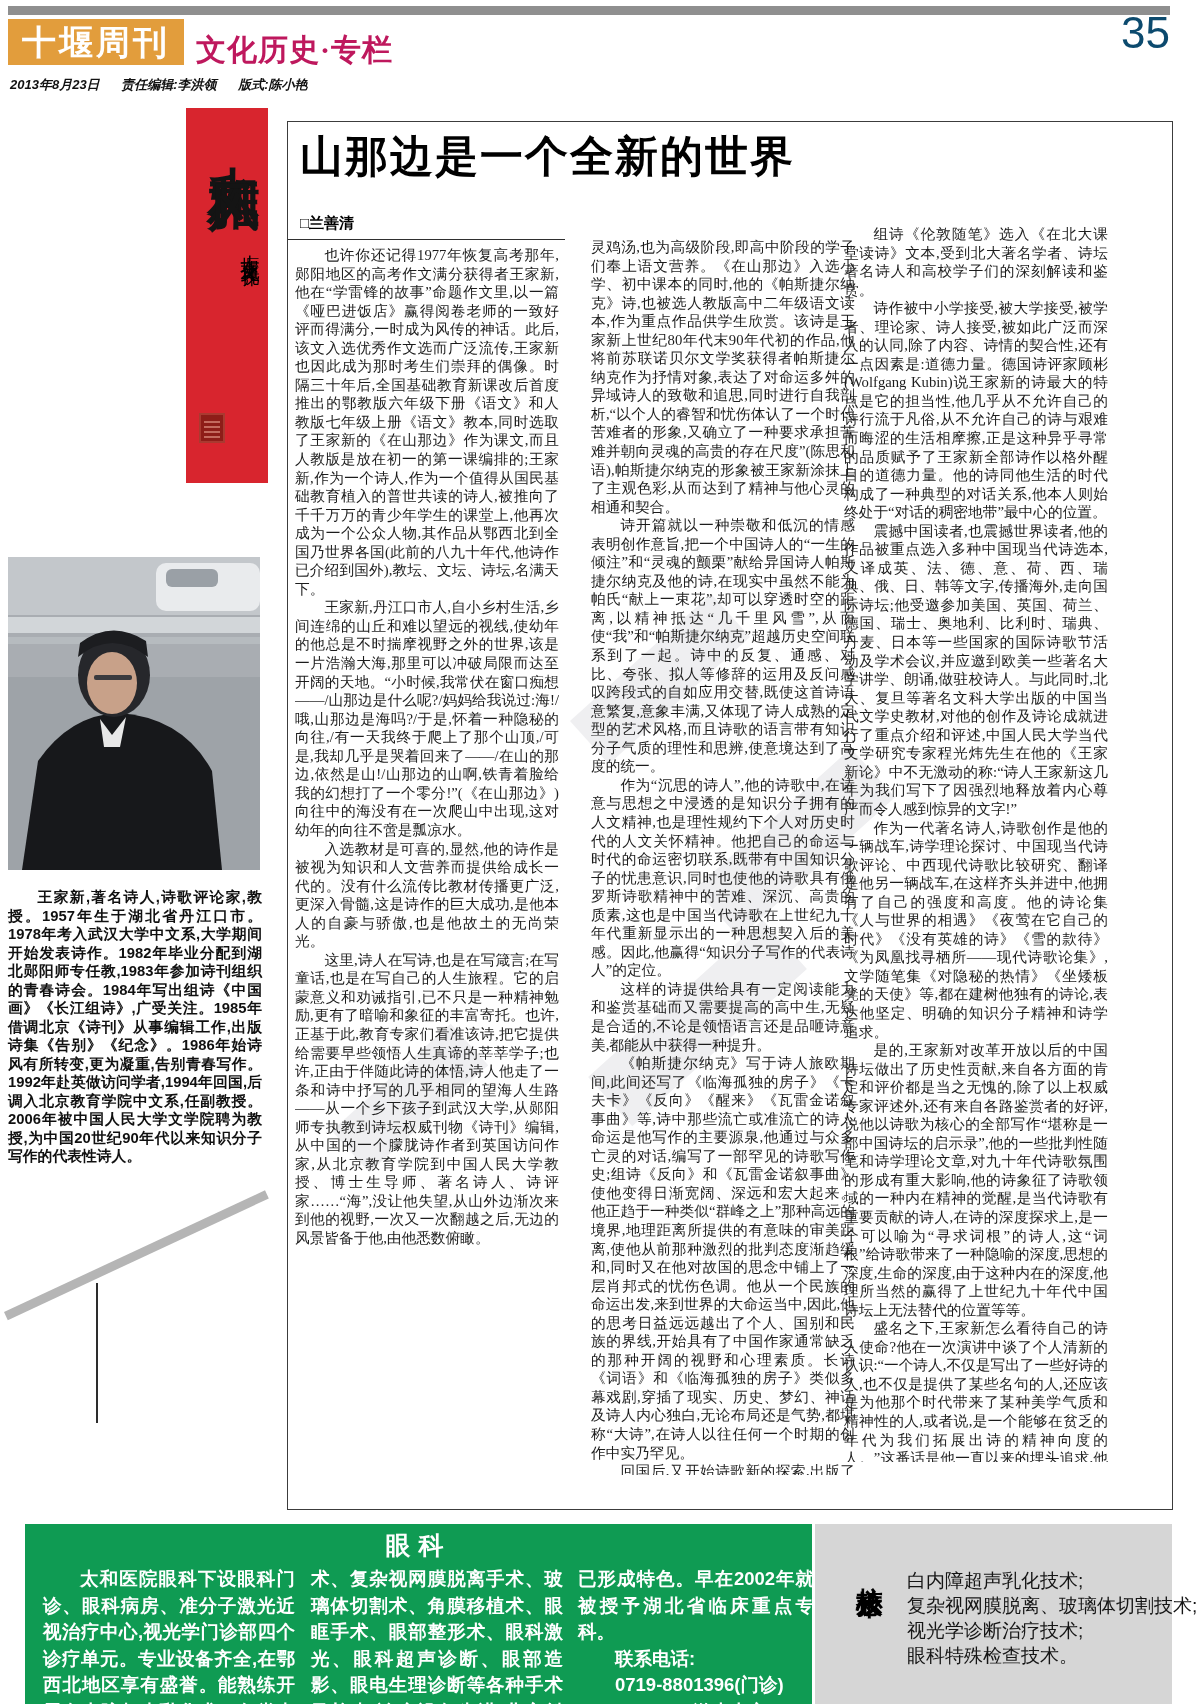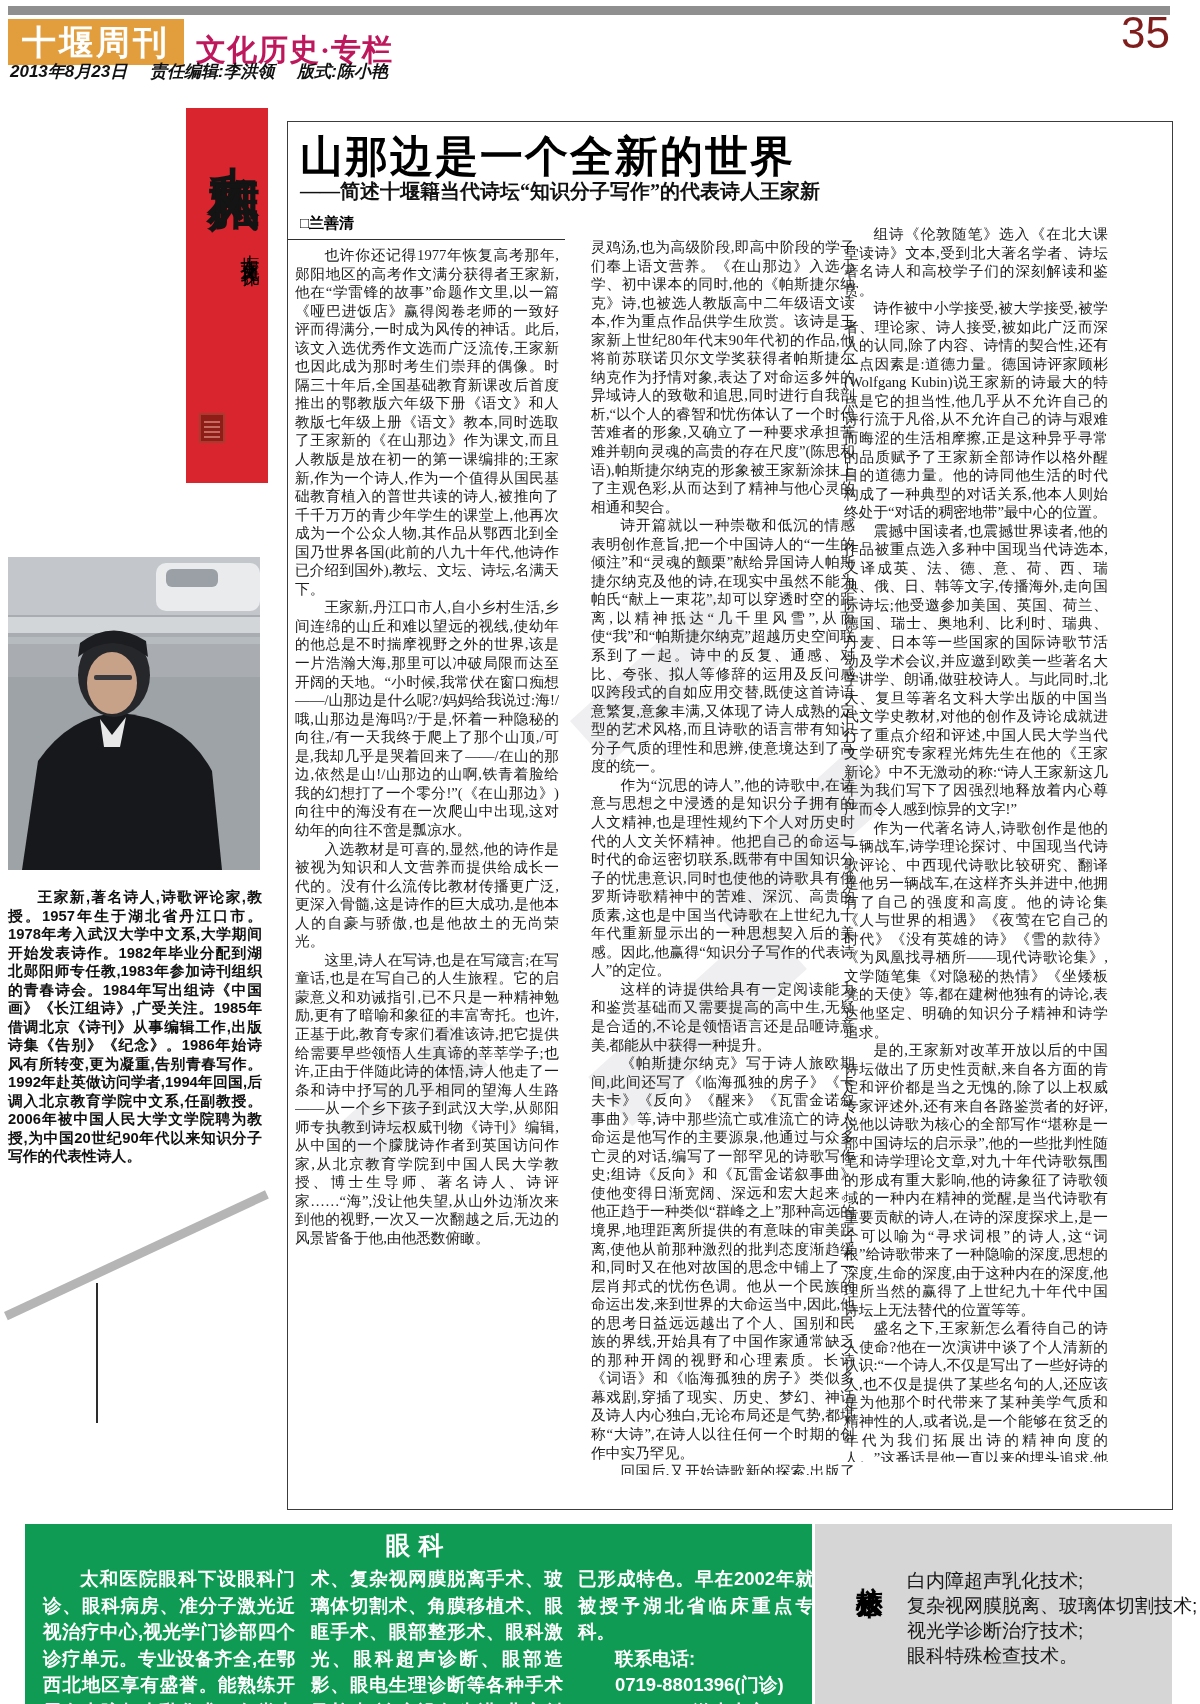--- a/index.html
+++ b/index.html
@@ -5,25 +5,25 @@
   html,body{margin:0;padding:0;background:#ffffff;}
   .page{position:relative;width:1200px;height:1704px;margin:0 auto;background:#fff;overflow:hidden;
         font-family:"Liberation Serif",serif;color:#1d1d1d;}
   
   .topbar{position:absolute;left:8px;top:6px;width:1162px;height:9px;background:#8f8f8f;}
   .masthead{position:absolute;left:8px;top:19px;width:176px;height:46px;background:#e29d3c;
             color:#fff;font-family:"Liberation Serif",serif;font-weight:bold;font-size:34px;
             letter-spacing:3px;text-align:center;line-height:47px;}
   .section-title{position:absolute;left:196px;top:30px;font-size:30px;font-weight:900;
                  font-family:"Liberation Serif",serif;letter-spacing:1px;color:#be185d;}
-  .dateline{position:absolute;left:10px;top:60px;font-size:17px;font-weight:bold;font-style:italic;
+  .dateline{position:absolute;left:10px;top:76px;font-size:13px;font-weight:bold;font-style:italic;
             font-family:"Liberation Sans",sans-serif;color:#111;}
   .dateline span{margin-right:18px;}
   .pagenum{position:absolute;right:30px;top:8px;font-family:"Liberation Sans",sans-serif;
-           font-size:44px;color:#7f1d1d;}
+           font-size:44px;color:#0c4a6e;}
   
   .banner{position:absolute;left:186px;top:108px;width:82px;height:375px;background:#d8252e;}
   .banner-title{position:absolute;left:12px;top:16px;height:270px;writing-mode:vertical-rl;
                 text-orientation:upright;font-family:"Liberation Serif",serif;font-weight:900;
                 font-size:52px;color:#141414;letter-spacing:6px;}
   .banner-sub{position:absolute;right:5px;bottom:34px;height:210px;writing-mode:vertical-rl;
               text-orientation:upright;font-family:"Liberation Sans",sans-serif;font-size:19px;
               color:#000;letter-spacing:3px;}
   .seal{position:absolute;left:13px;bottom:40px;width:26px;height:30px;background:#8e1d18;
         box-shadow:inset 0 0 0 2px #a93a30;}
@@ -124,21 +124,20 @@
 
   <div class="stripe"></div>
   <div class="vline"></div>
   <div class="wm wm1"></div>
   <div class="wm wm2"></div>
   <div class="wm wm3"></div>
   <div class="wm wm4"></div>
 
   <div class="frame"></div>
   <h1 class="headline" style="margin:0;">山那边是一个全新的世界</h1>
-  <div class="subhead">——简述十堰籍当代诗坛“知识分子写作”的代表诗人王家新</div>
   <div class="author">□兰善清</div>
   <div class="author-rule"></div>
 
   <div class="bodycol col1">
     <p>也许你还记得1977年恢复高考那年,郧阳地区的高考作文满分获得者王家新,他在“学雷锋的故事”命题作文里,以一篇《哑巴进饭店》赢得阅卷老师的一致好评而得满分,一时成为风传的神话。此后,该文入选优秀作文选而广泛流传,王家新也因此成为那时考生们崇拜的偶像。时隔三十年后,全国基础教育新课改后首度推出的鄂教版六年级下册《语文》和人教版七年级上册《语文》教本,同时选取了王家新的《在山那边》作为课文,而且人教版是放在初一的第一课编排的;王家新,作为一个诗人,作为一个值得从国民基础教育植入的普世共读的诗人,被推向了千千万万的青少年学生的课堂上,他再次成为一个公众人物,其作品从鄂西北到全国乃世界各国(此前的八九十年代,他诗作已介绍到国外),教坛、文坛、诗坛,名满天下。</p>
     <p>王家新,丹江口市人,自小乡村生活,乡间连绵的山丘和难以望远的视线,使幼年的他总是不时揣摩视野之外的世界,该是一片浩瀚大海,那里可以冲破局限而达至开阔的天地。“小时候,我常伏在窗口痴想——/山那边是什么呢?/妈妈给我说过:海!/哦,山那边是海吗?/于是,怀着一种隐秘的向往,/有一天我终于爬上了那个山顶,/可是,我却几乎是哭着回来了——/在山的那边,依然是山!/山那边的山啊,铁青着脸给我的幻想打了一个零分!”(《在山那边》)向往中的海没有在一次爬山中出现,这对幼年的向往不啻是瓢凉水。</p>
     <p>入选教材是可喜的,显然,他的诗作是被视为知识和人文营养而提供给成长一代的。没有什么流传比教材传播更广泛,更深入骨髓,这是诗作的巨大成功,是他本人的自豪与骄傲,也是他故土的无尚荣光。</p>
     <p>这里,诗人在写诗,也是在写箴言;在写童话,也是在写自己的人生旅程。它的启蒙意义和劝诫指引,已不只是一种精神勉励,更有了暗喻和象征的丰富寄托。也许,正基于此,教育专家们看准该诗,把它提供给需要早些领悟人生真谛的莘莘学子;也许,正由于伴随此诗的体悟,诗人他走了一条和诗中抒写的几乎相同的望海人生路——从一个乡下孩子到武汉大学,从郧阳师专执教到诗坛权威刊物《诗刊》编辑,从中国的一个朦胧诗作者到英国访问作家,从北京教育学院到中国人民大学教授、博士生导师、著名诗人、诗评家……“海”,没让他失望,从山外边渐次来到他的视野,一次又一次翻越之后,无边的风景皆备于他,由他悉数俯瞰。</p>
 
   </div>

